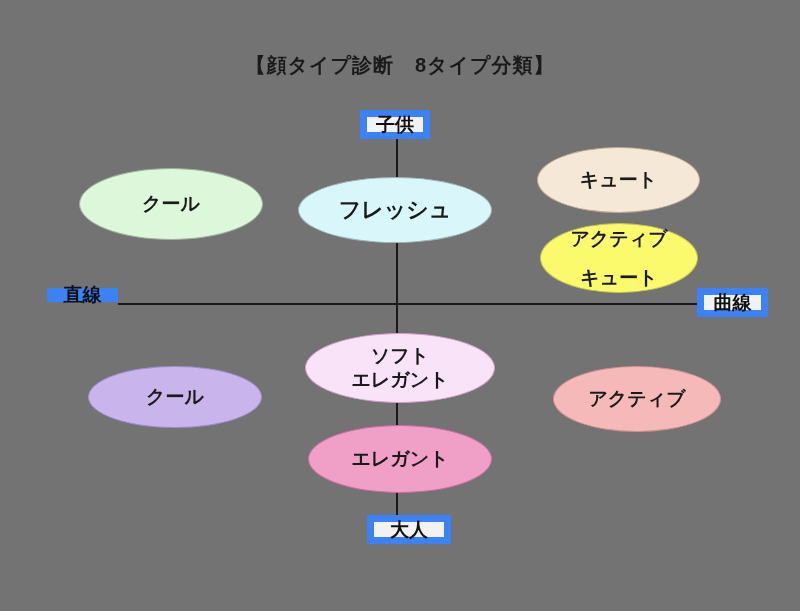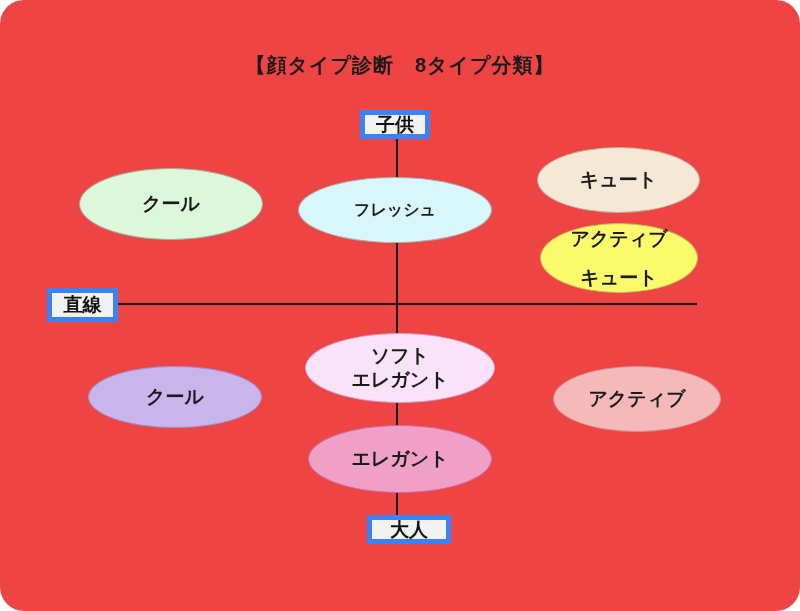--- a/index.html
+++ b/index.html
@@ -4,24 +4,23 @@
 <style>
   html,body{margin:0;padding:0;}
   body{
     font-family:"Liberation Sans", sans-serif;
     background:#ffffff;
   }
   .canvas{
     position:relative;
     width:800px;
     height:611px;
-    background:#ef4444;
+    background:#737373;
     overflow:hidden;
     color:#111;
-    border-radius:24px;
   }
   .title{
     position:absolute;
     left:0; top:52px;
     width:100%;
     text-align:center;
     font-size:20px;
     font-weight:bold;
     letter-spacing:1px;
     color:#1a1a1a;
@@ -37,50 +36,50 @@
     position:absolute;
     left:118px; top:303px;
     width:579px; height:2px;
     background:#1a1a1a;
   }
   
   .axis-box{
     position:absolute;
     box-sizing:border-box;
     background:#f2f2f2;
-    border:5px solid #3b82f6;
+    border:7px solid #3b82f6;
     display:flex;
     align-items:center;
     justify-content:center;
     font-size:19px;
     font-weight:bold;
     color:#111;
   }
   .ax-top{left:360px; top:110px; width:70px; height:29px;}
   .ax-bottom{left:367px; top:515px; width:84px; height:29px;}
-  .ax-left{left:47px; top:288px; width:71px; height:34px;}
+  .ax-left{left:47px; top:288px; width:71px; height:14px;}
   .ax-right{left:697px; top:288px; width:71px; height:29px;}
   
   .ellipse{
     position:absolute;
     box-sizing:border-box;
     border-radius:50%;
     border:1.5px solid #999;
     display:flex;
     flex-direction:column;
     align-items:center;
     justify-content:center;
     text-align:center;
     font-weight:bold;
     font-size:19px;
     line-height:1.25;
     color:#1a1a1a;
   }
   .e-cool-casual {left:79px;  top:168px; width:184px; height:72px;}
-  .e-fresh       {left:298px; top:177px; width:194px; height:66px; font-size:16px;}
+  .e-fresh       {left:298px; top:177px; width:194px; height:66px; font-size:22px;}
   .e-cute        {left:537px; top:147px; width:163px; height:66px;}
   .e-active-cute {left:540px; top:223px; width:158px; height:70px;gap:15px;}
   .e-cool        {left:88px;  top:366px; width:174px; height:62px;}
   .e-soft-elegant{left:305px; top:333px; width:190px; height:70px;}
   .e-elegant     {left:308px; top:425px; width:184px; height:68px;}
   .e-feminine    {left:553px; top:366px; width:168px; height:66px;}
 </style>
 </head>
 <body>
 
@@ -92,20 +91,23 @@
   <div class="hline"></div>
 
   <div class="axis-box ax-top">
     <span>子供</span>
   </div>
   <div class="axis-box ax-bottom">
     <span>大人</span>
   </div>
   <div class="axis-box ax-left">
     <span>直線</span>
+  </div>
+  <div class="axis-box ax-right">
+    <span>曲線</span>
   </div>
 
   <div class="ellipse e-cool-casual" style="background-color: rgb(221, 247, 218); border-color: rgb(159, 174, 159);">
     <span>クール</span>
   </div>
 
   <div class="ellipse e-fresh" style="background-color: rgb(217, 246, 250); border-color: rgb(159, 179, 182);">
     <span>フレッシュ</span>
   </div>
 

